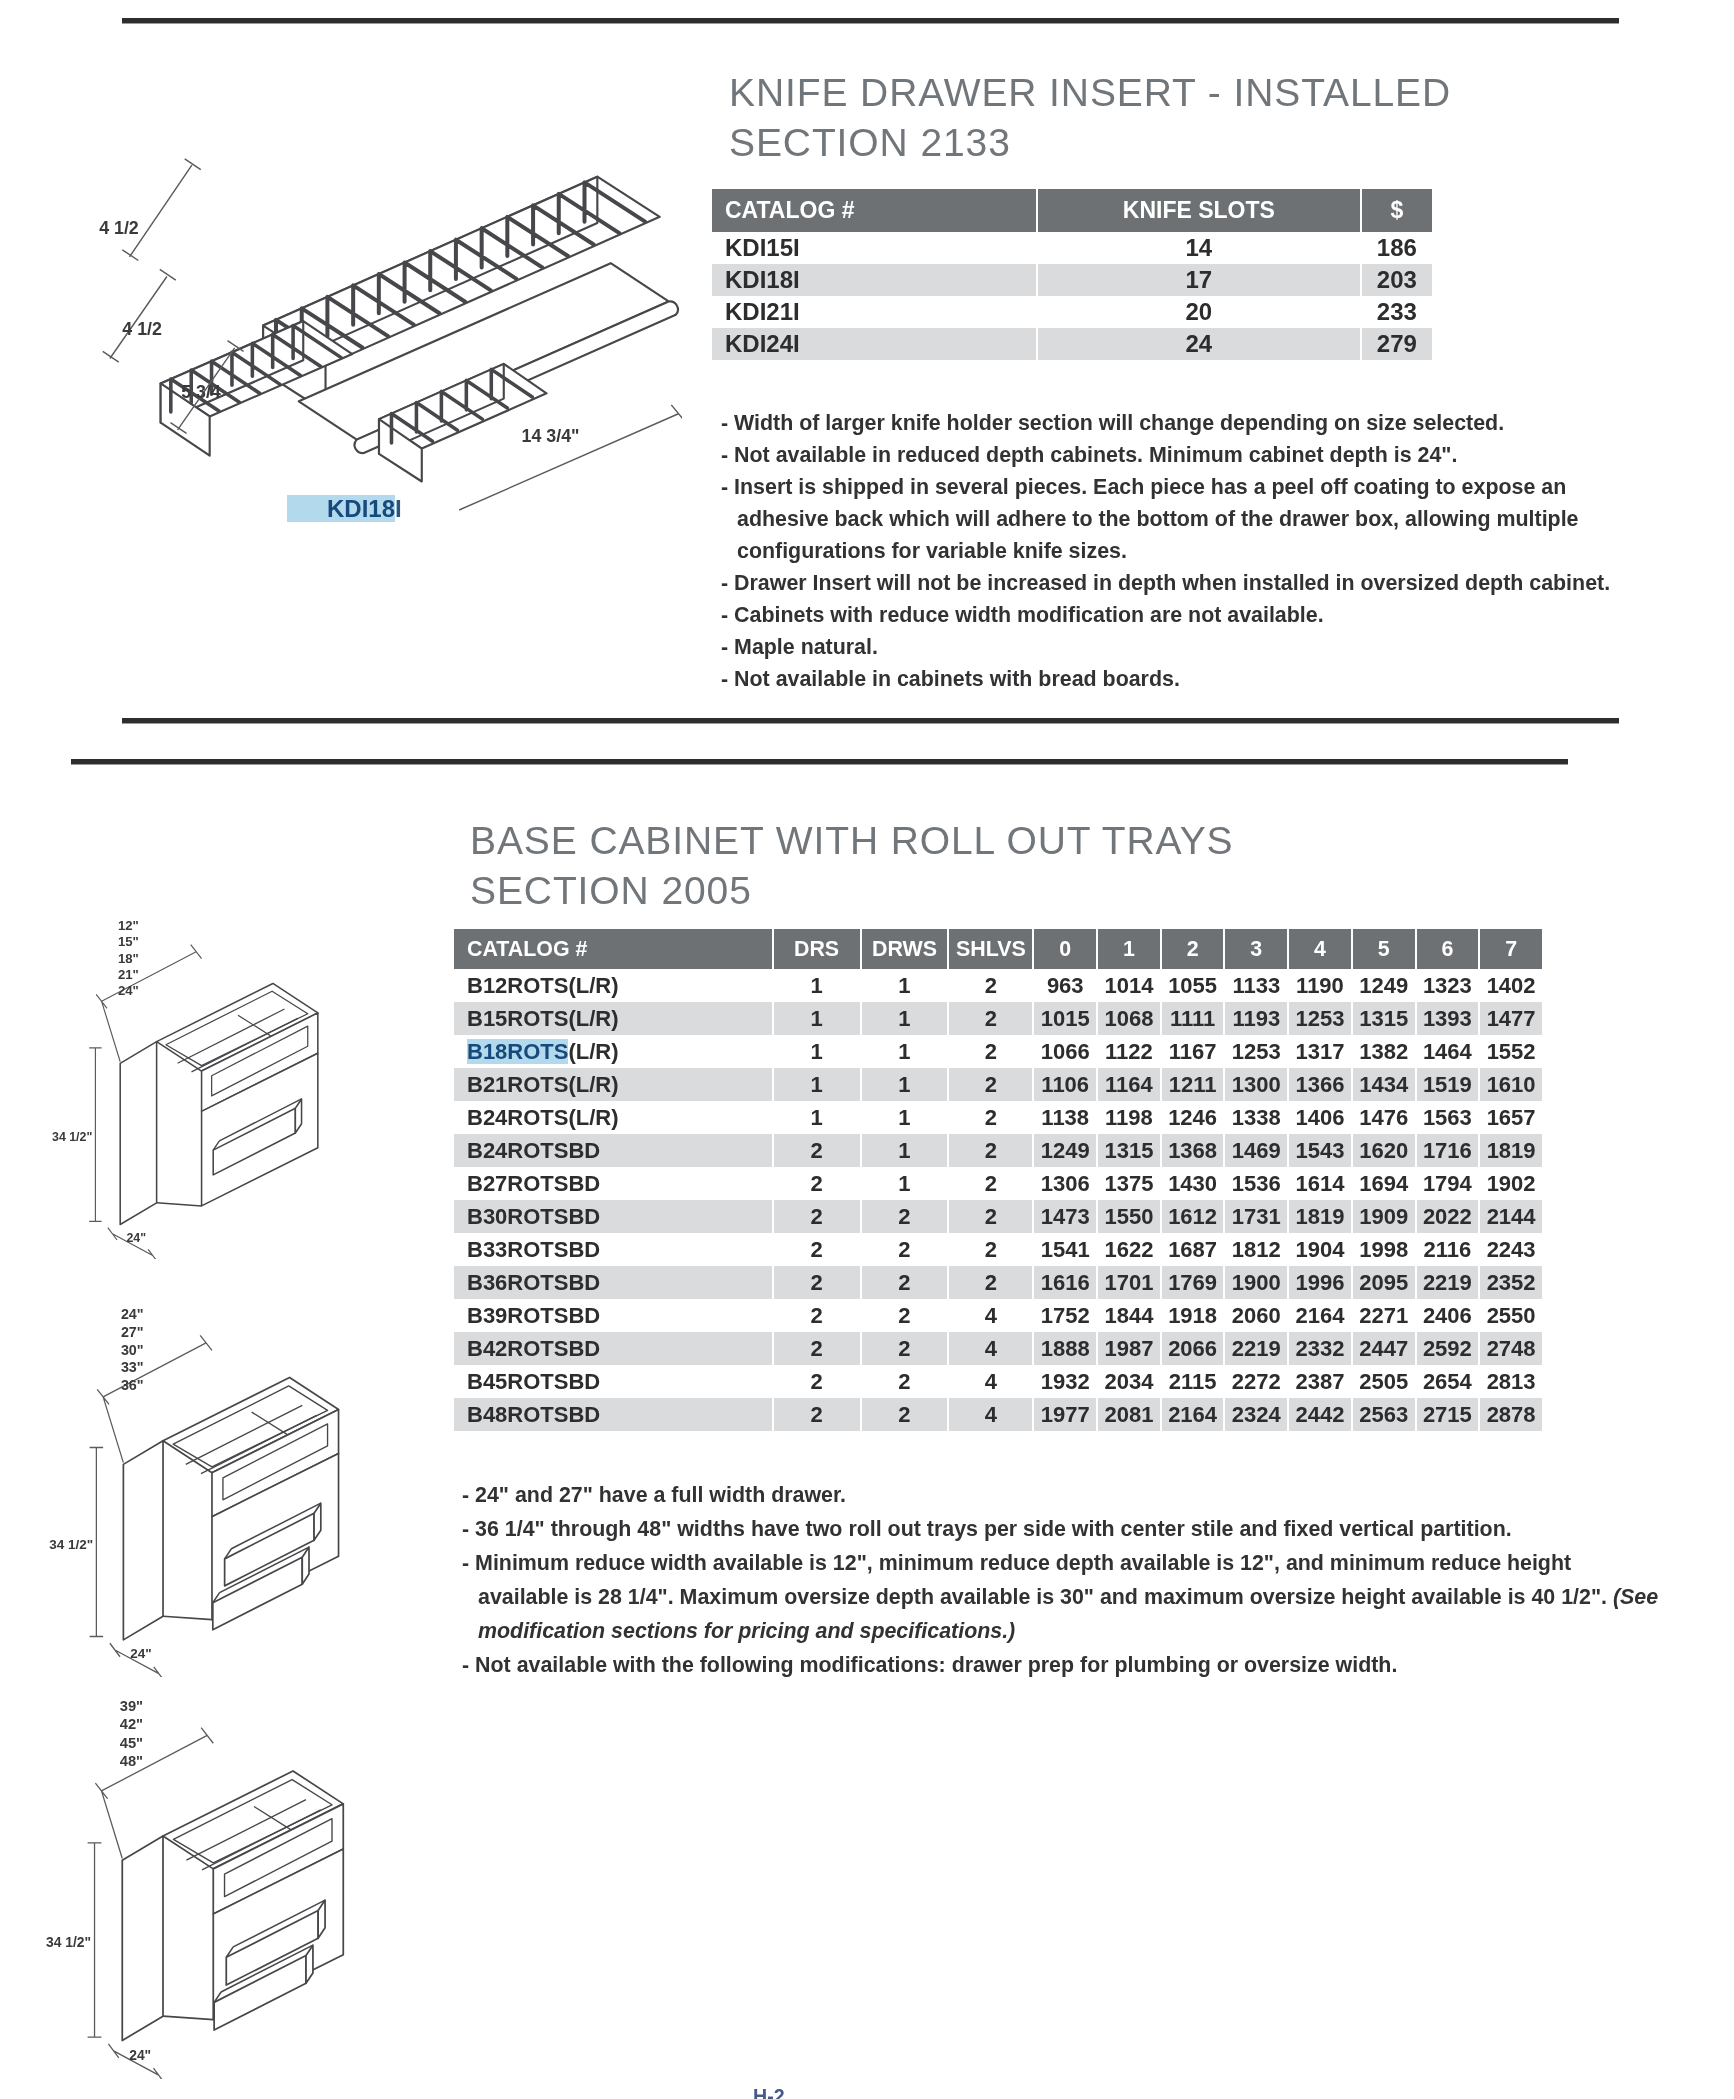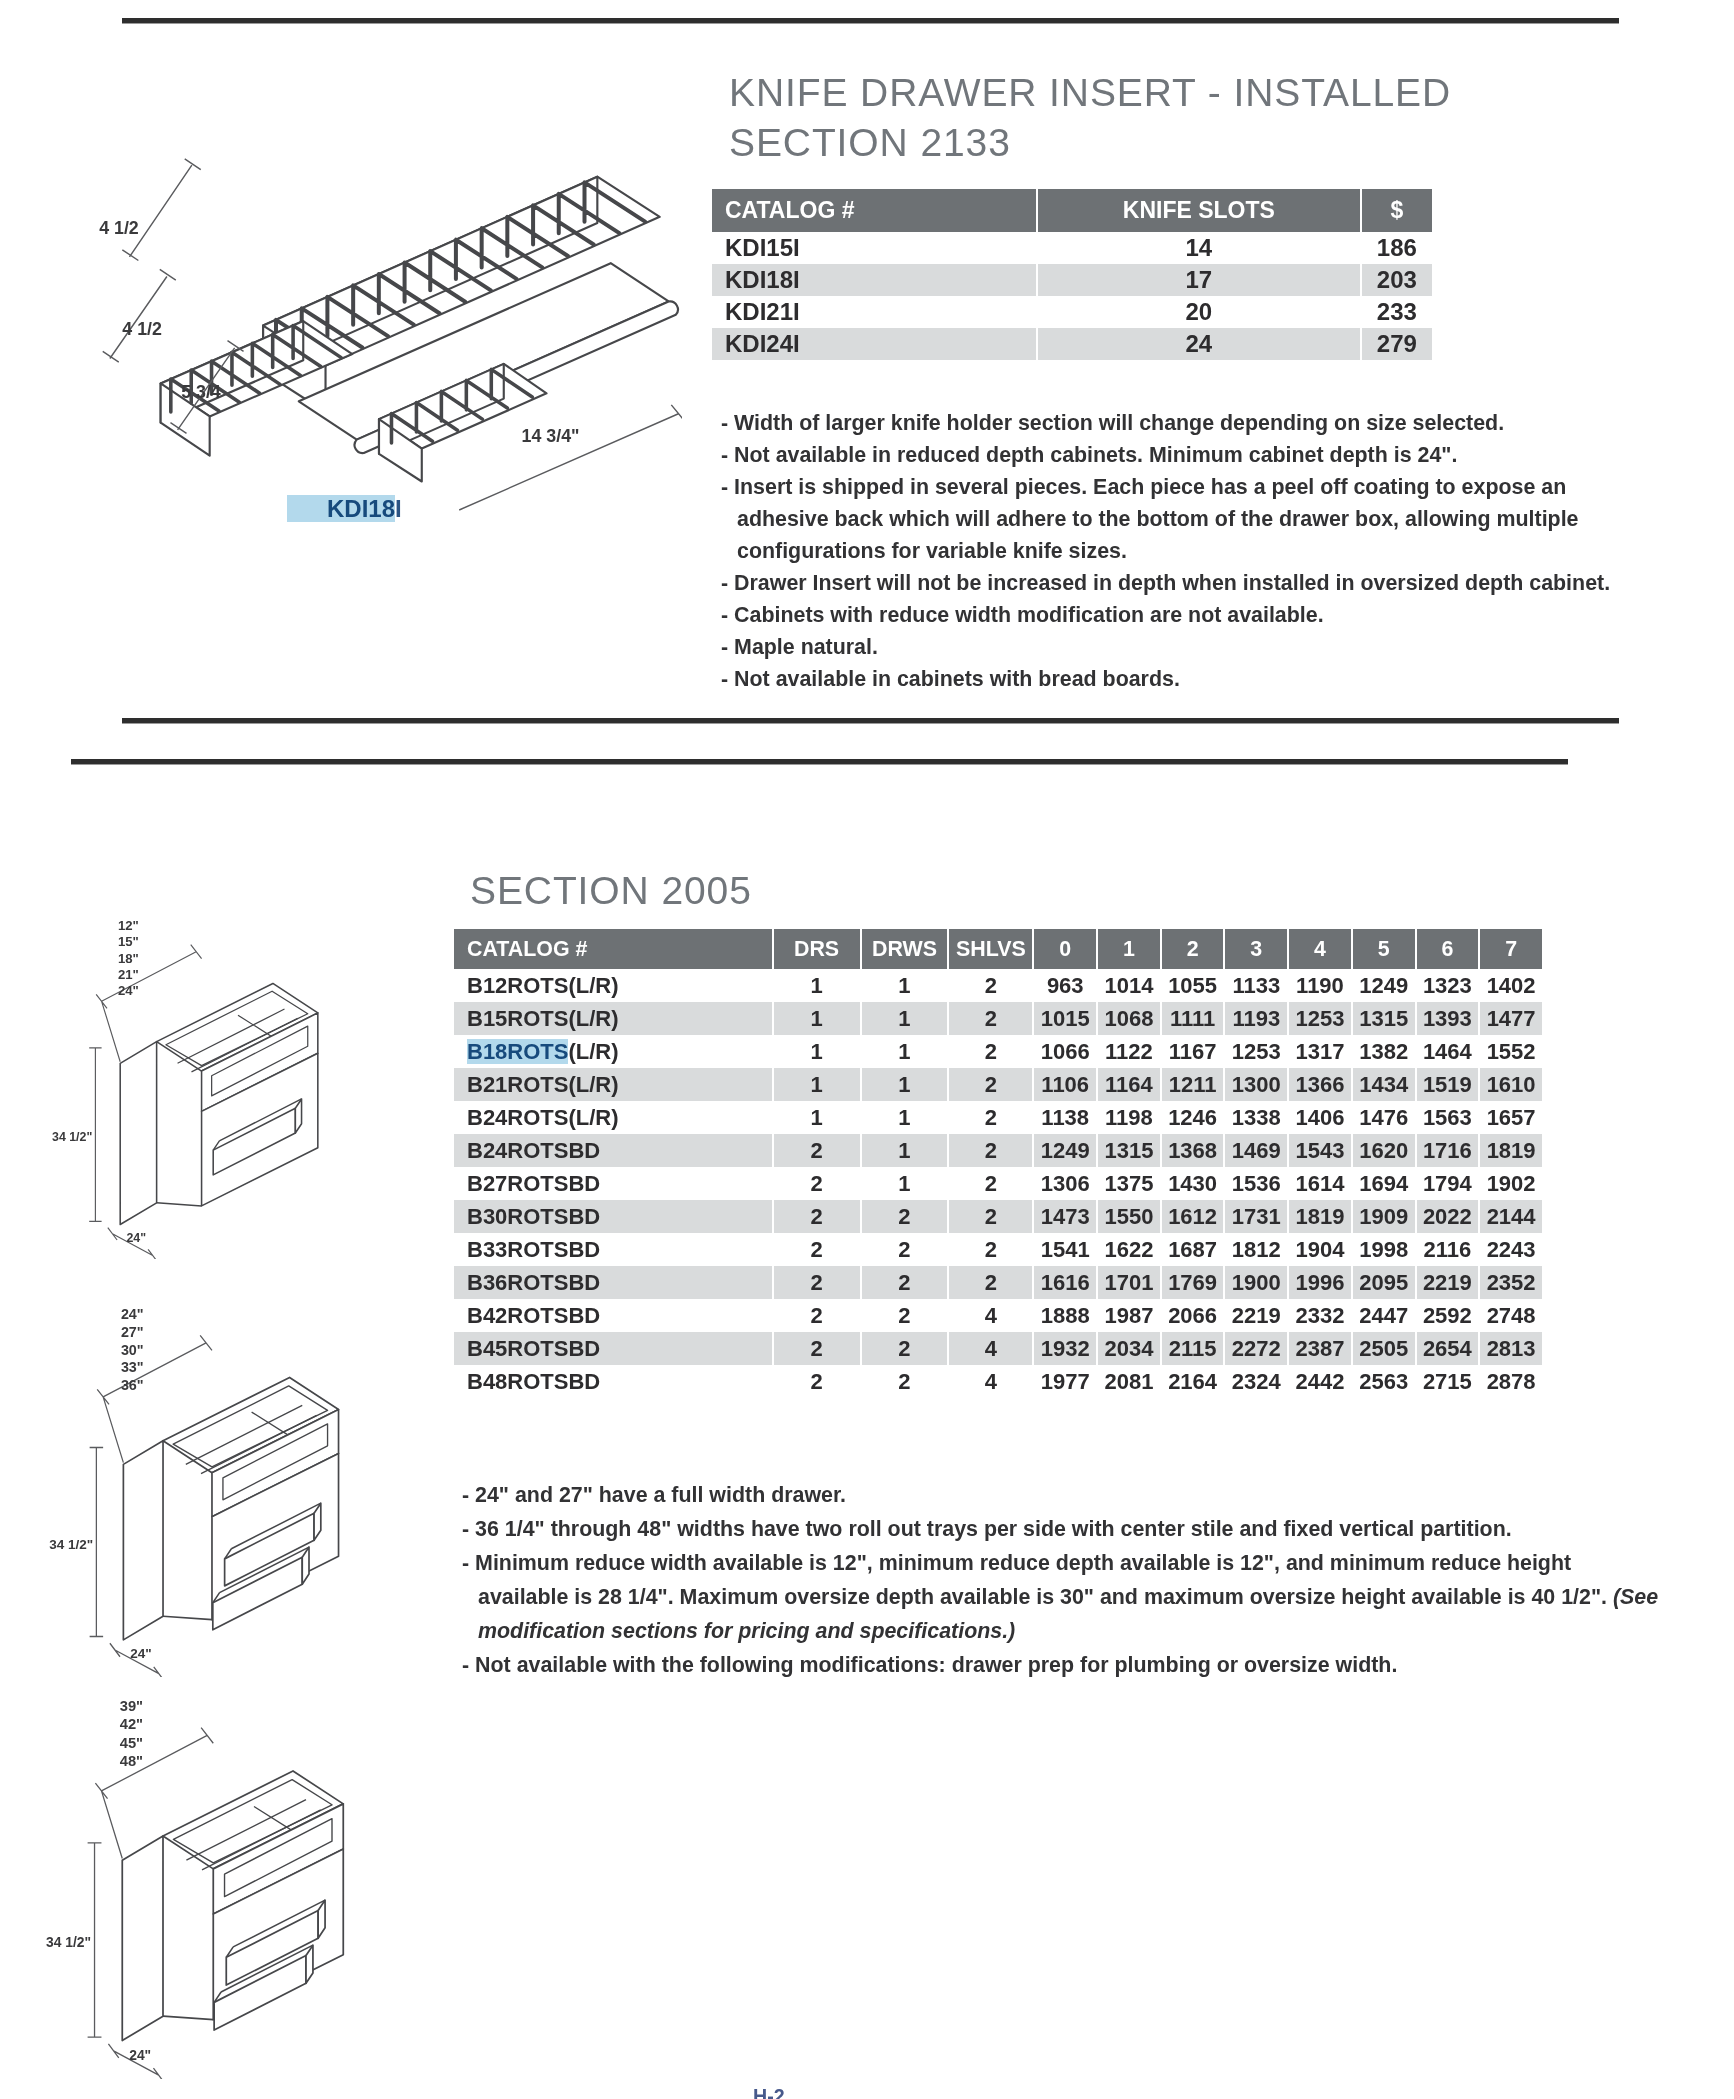--- a/index.html
+++ b/index.html
@@ -163,21 +163,21 @@
       <li><span>Insert is shipped in several pieces. Each piece has a peel off coating to expose an adhesive back which will adhere to the bottom of the drawer box, allowing multiple configurations for variable knife sizes.</span></li>
       <li><span>Drawer Insert will not be increased in depth when installed in oversized depth cabinet.</span></li>
       <li><span>Cabinets with reduce width modification are not available.</span></li>
       <li><span>Maple natural.</span></li>
       <li><span>Not available in cabinets with bread boards.</span></li>
     </ul>
 
   <div class="rule" id="rule-mid1"></div>
   <div class="rule" id="rule-mid2"></div>
 
-  <h1 class="title" id="title-2"><br><span>SECTION 2005</span></h1>
+  <h1 class="title" id="title-2"><span>BASE CABINET WITH ROLL OUT TRAYS</span><br><span>SECTION 2005</span></h1>
 
   <div class="bc-diagram" id="bc-d0">
       <svg viewBox="0 0 360 448">
         <path d="M88,196 L135,168 L135,376 L88,404 Z" fill="#fff" stroke="#46474a" stroke-width="2" stroke-linejoin="round"></path>
         <path d="M135,168 L285,93 L343,131 L193,206 Z" fill="#fff" stroke="#46474a" stroke-width="2" stroke-linejoin="round"></path>
         <path d="M147,172 L284,103 L330,132 L193,199 Z" fill="none" stroke="#46474a" stroke-width="1.6" stroke-linejoin="round"></path>
         <path d="M162,196 L300,126 M180,207 L317,138 M240,134 L297,170" fill="none" stroke="#46474a" stroke-width="1.6" stroke-linejoin="round"></path>
         <path d="M193,206 L343,131 L343,183 L193,258 Z" fill="#fff" stroke="#46474a" stroke-width="2" stroke-linejoin="round"></path>
         <path d="M206,212 L330,148 L330,174 L206,238 Z" fill="none" stroke="#46474a" stroke-width="1.6" stroke-linejoin="round"></path>
         <path d="M193,258 L343,183 L343,305 L193,380 Z" fill="#fff" stroke="#46474a" stroke-width="2" stroke-linejoin="round"></path>
@@ -419,20 +419,34 @@
           <td>1616</td>
           <td>1701</td>
           <td>1769</td>
           <td>1900</td>
           <td>1996</td>
           <td>2095</td>
           <td>2219</td>
           <td>2352</td>
         </tr>
         <tr>
+          <td class="left"><span>B39ROTSBD</span></td>
+          <td>2</td>
+          <td>2</td>
+          <td>4</td>
+          <td>1752</td>
+          <td>1844</td>
+          <td>1918</td>
+          <td>2060</td>
+          <td>2164</td>
+          <td>2271</td>
+          <td>2406</td>
+          <td>2550</td>
+        </tr>
+        <tr>
           <td class="left"><span>B42ROTSBD</span></td>
           <td>2</td>
           <td>2</td>
           <td>4</td>
           <td>1888</td>
           <td>1987</td>
           <td>2066</td>
           <td>2219</td>
           <td>2332</td>
           <td>2447</td>

